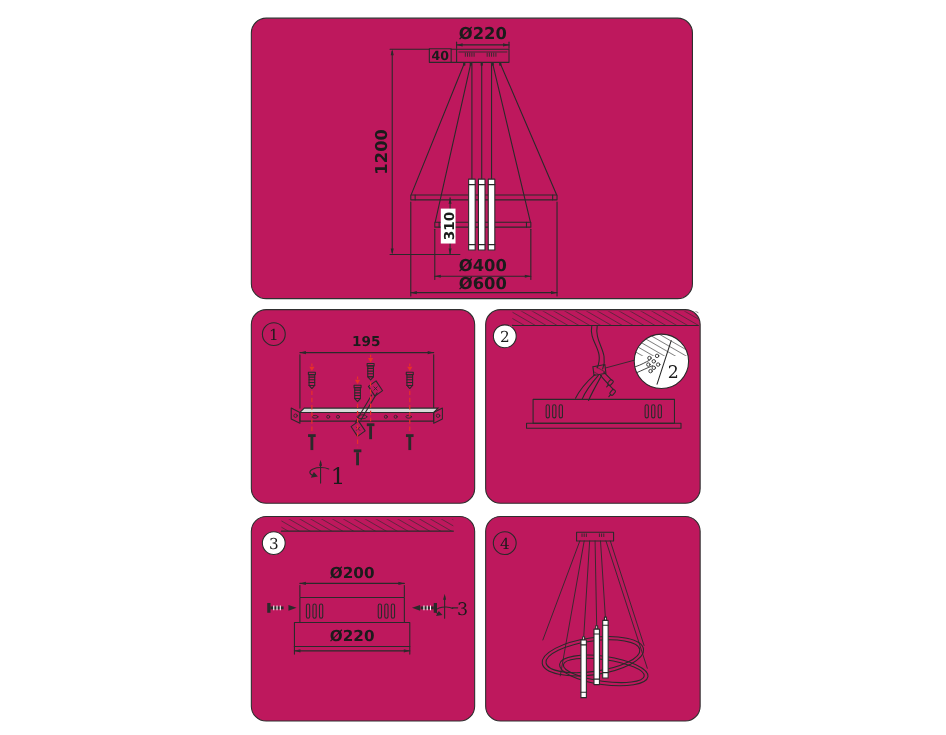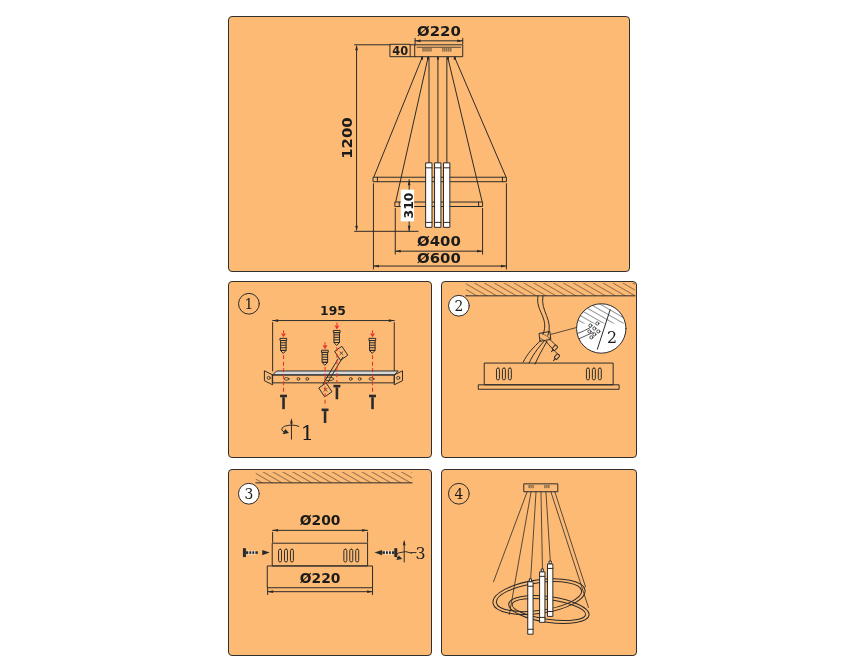--- a/index.html
+++ b/index.html
@@ -1,18 +1,18 @@
 <!DOCTYPE html>
 <html><head>
 <meta charset="utf-8">
 <style>
   html,body{margin:0;padding:0;background:#ffffff;}
   .page{position:relative;width:860px;height:668px;background:#ffffff;overflow:hidden;
         font-family:"DejaVu Sans",sans-serif;}
-  .panel{position:absolute;background:#fdba74;border:1.6px solid #2f2f2f;border-radius:4px;box-sizing:border-box;}
+  .panel{position:absolute;background:#be185d;border:1.6px solid #2f2f2f;border-radius:14px;box-sizing:border-box;}
   .panel svg{display:block;width:100%;height:100%;}
   .draw{stroke:#2a2a2a;stroke-width:1;fill:none;stroke-linecap:round;stroke-linejoin:round;}
   .thin{stroke-width:0.8;}
   .fillink{fill:#2a2a2a;stroke:none;}
   .red{stroke:#e8312a;stroke-width:1.1;fill:none;}
   .reddash{stroke:#e8312a;stroke-width:1.1;fill:none;stroke-dasharray:4 2.6;}
   .redfill{fill:#e8312a;stroke:none;}
   .gray{fill:#d9d9d9;stroke:#2a2a2a;stroke-width:1;}
   .white{fill:#ffffff;}
   text{fill:#1b1b1b;stroke:none;text-anchor:middle;}

